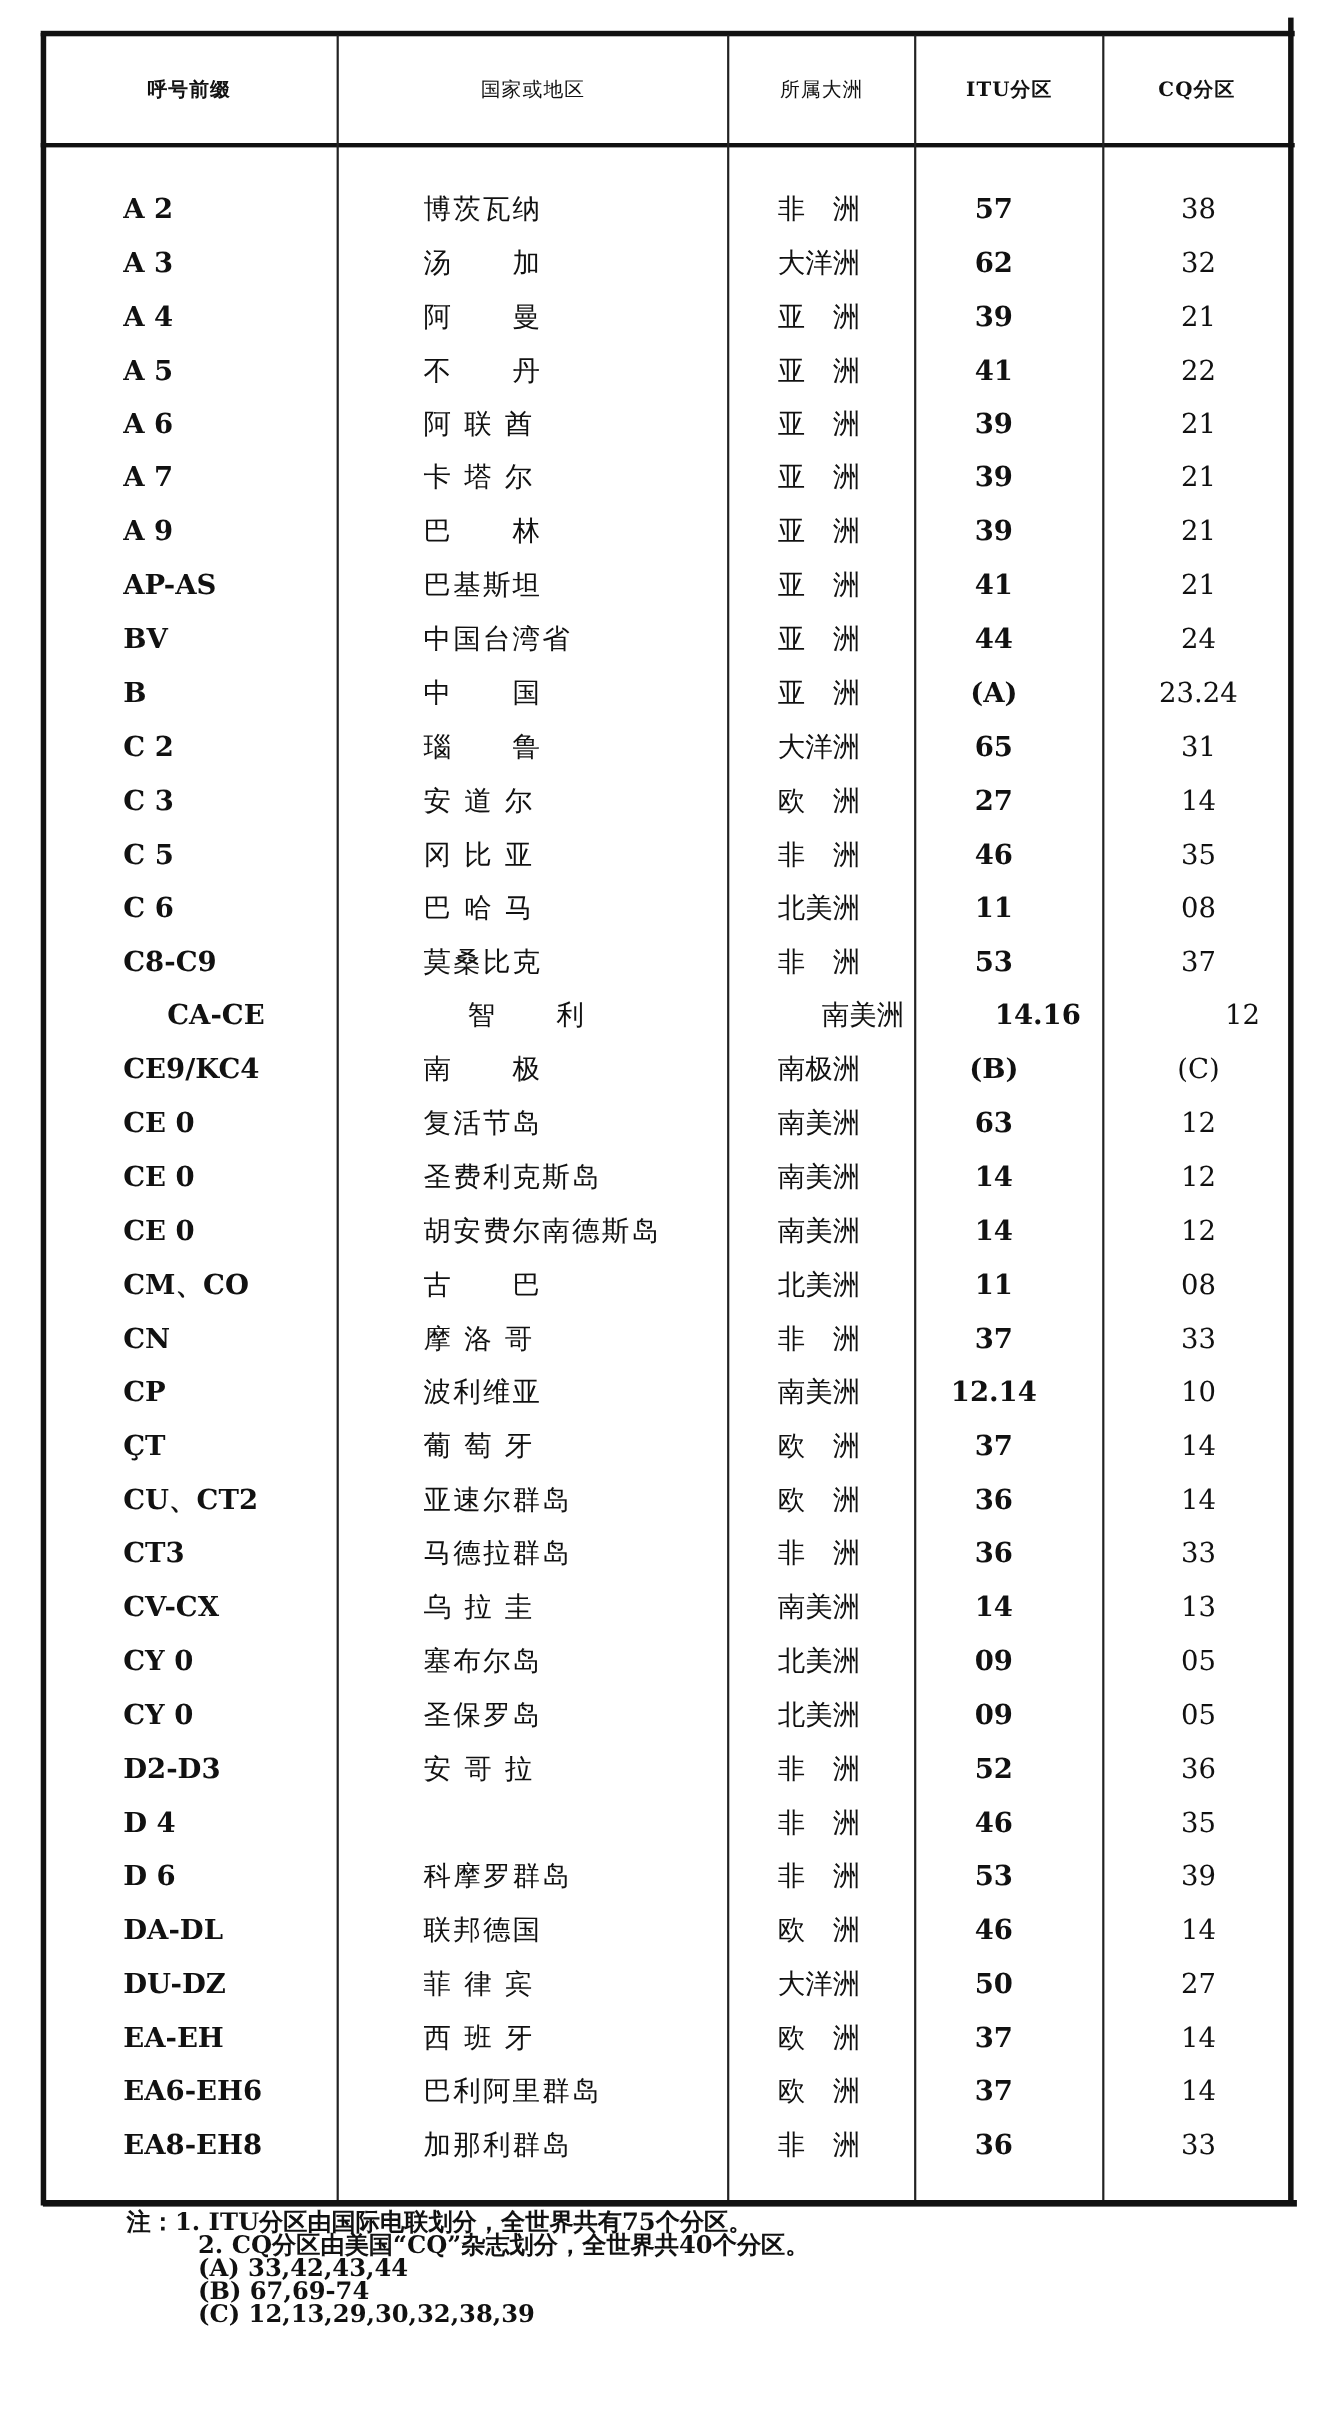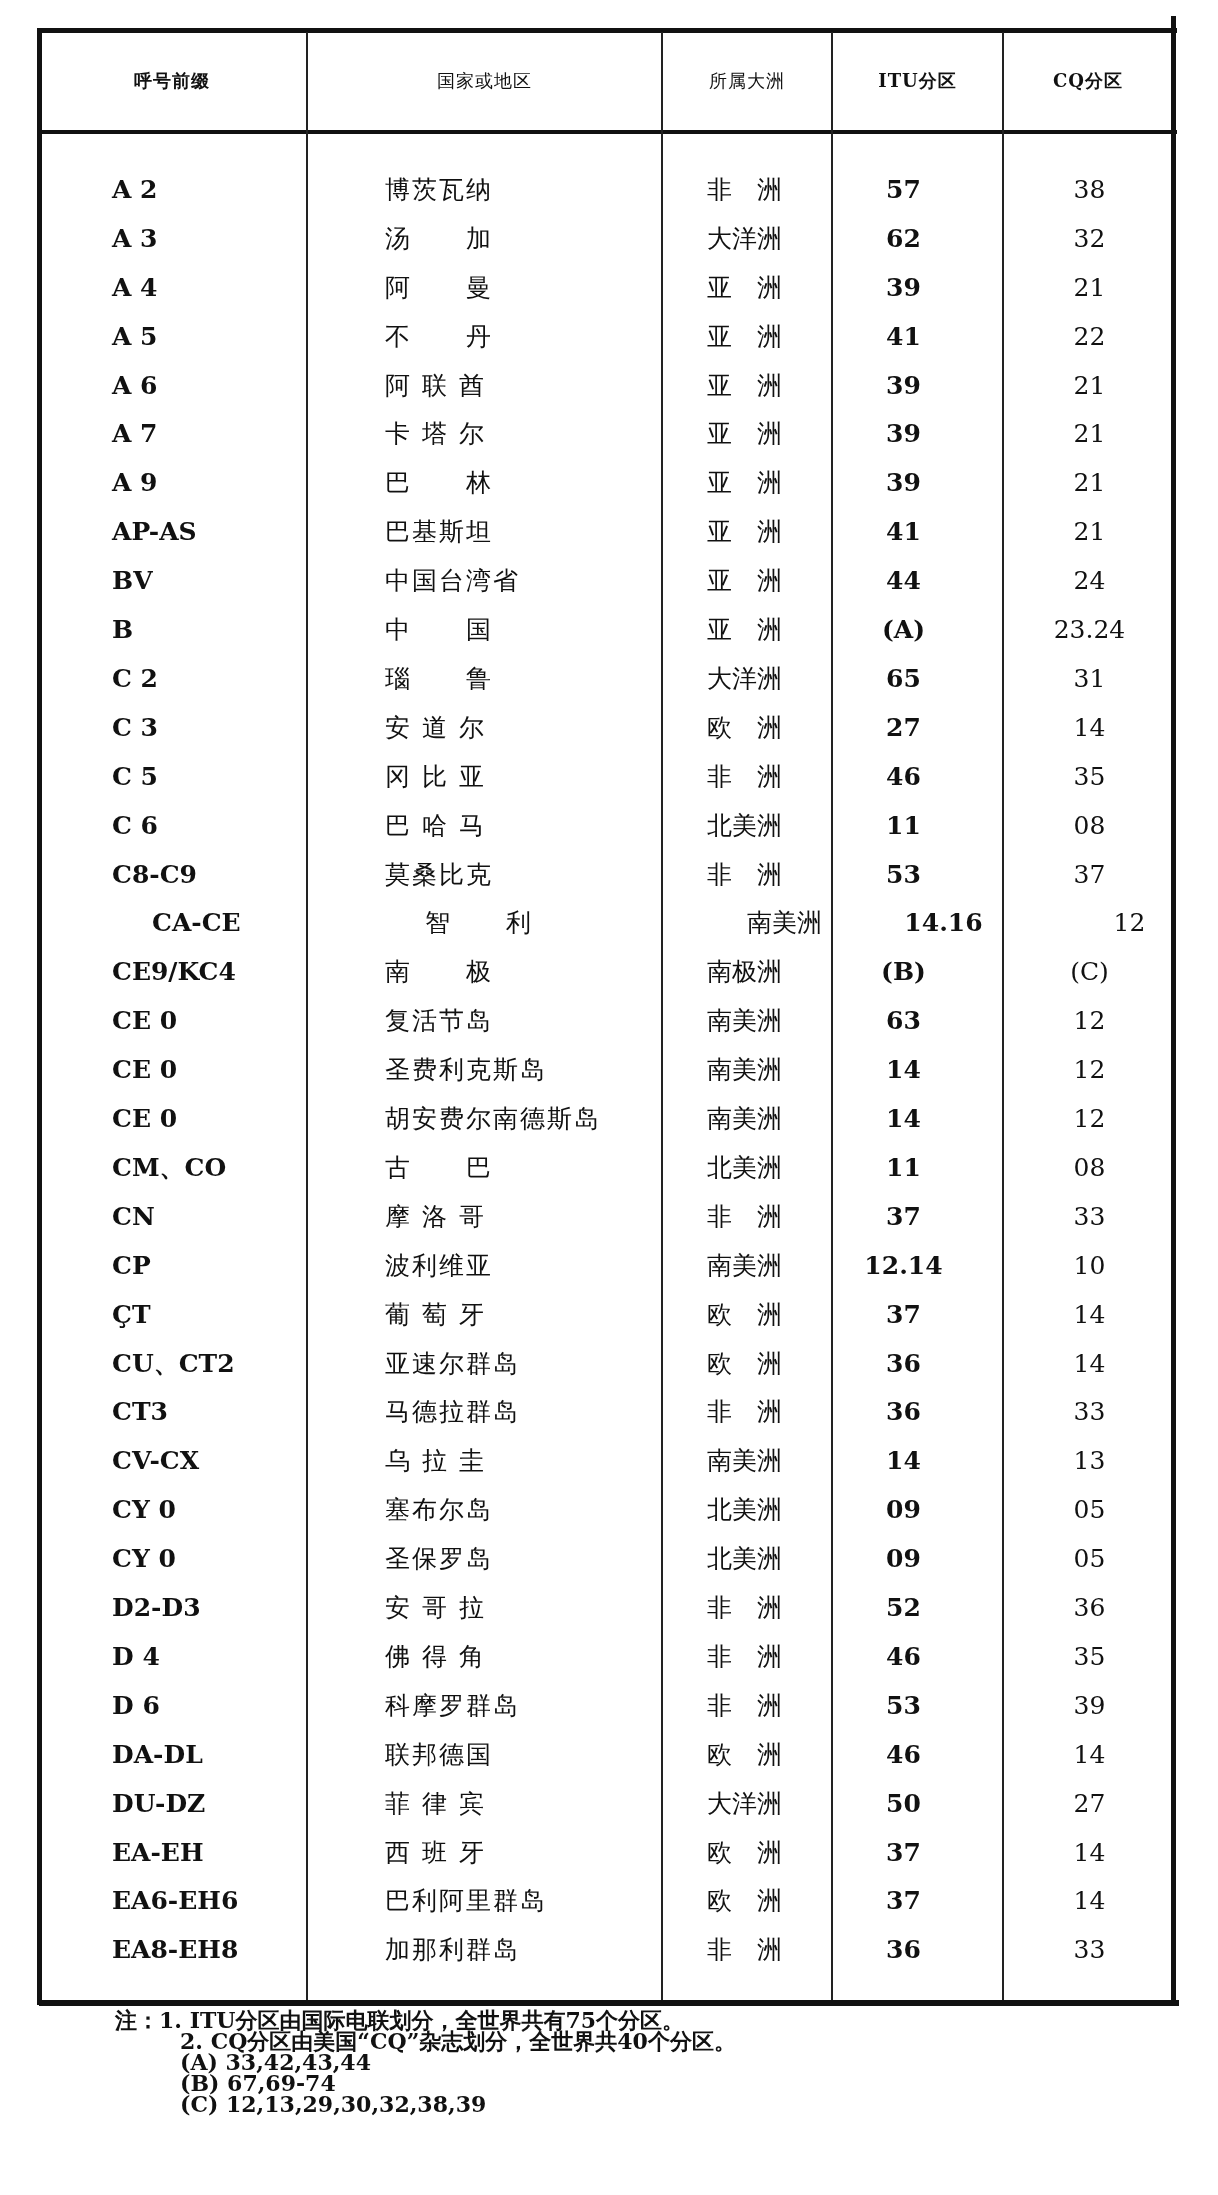--- a/index.html
+++ b/index.html
@@ -255,21 +255,20 @@
       </div>
       <div class="row" style="top: 1418.1px;">
         <div class="cell c-prefix">D2-D3</div>
         <div class="cell c-name">安 哥 拉</div>
         <div class="cell c-cont">非　洲</div>
         <div class="cell c-itu">52</div>
         <div class="cell c-cq">36</div>
       </div>
       <div class="row" style="top: 1467px;">
         <div class="cell c-prefix">D 4</div>
-        <div class="cell c-name">佛 得 角</div>
         <div class="cell c-cont">非　洲</div>
         <div class="cell c-itu">46</div>
         <div class="cell c-cq">35</div>
       </div>
       <div class="row" style="top: 1515.9px;">
         <div class="cell c-prefix">D 6</div>
         <div class="cell c-name">科摩罗群岛</div>
         <div class="cell c-cont">非　洲</div>
         <div class="cell c-itu">53</div>
         <div class="cell c-cq">39</div>

